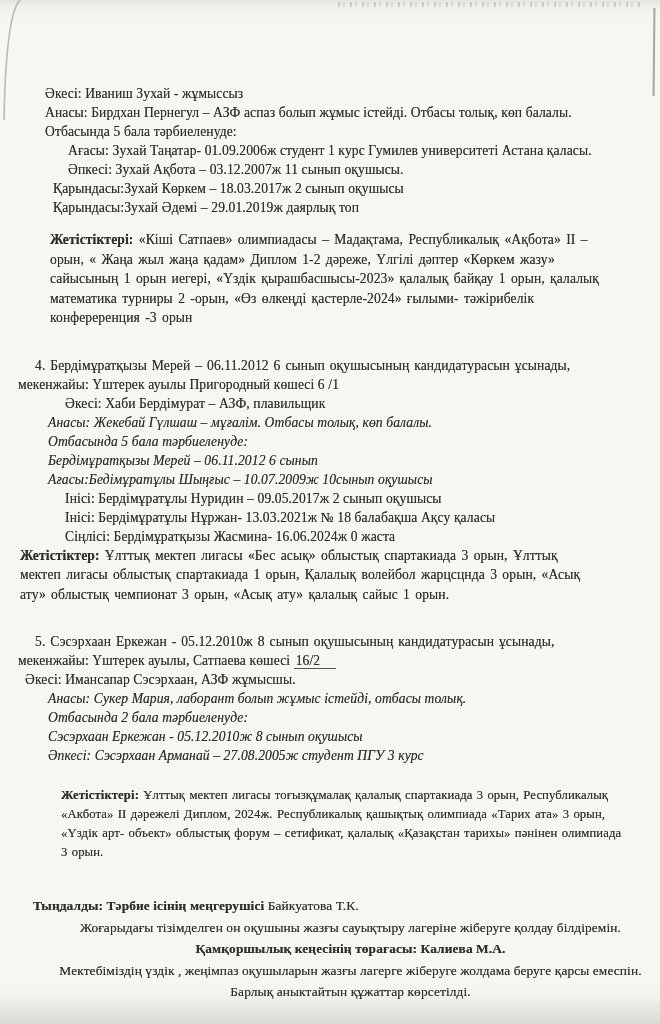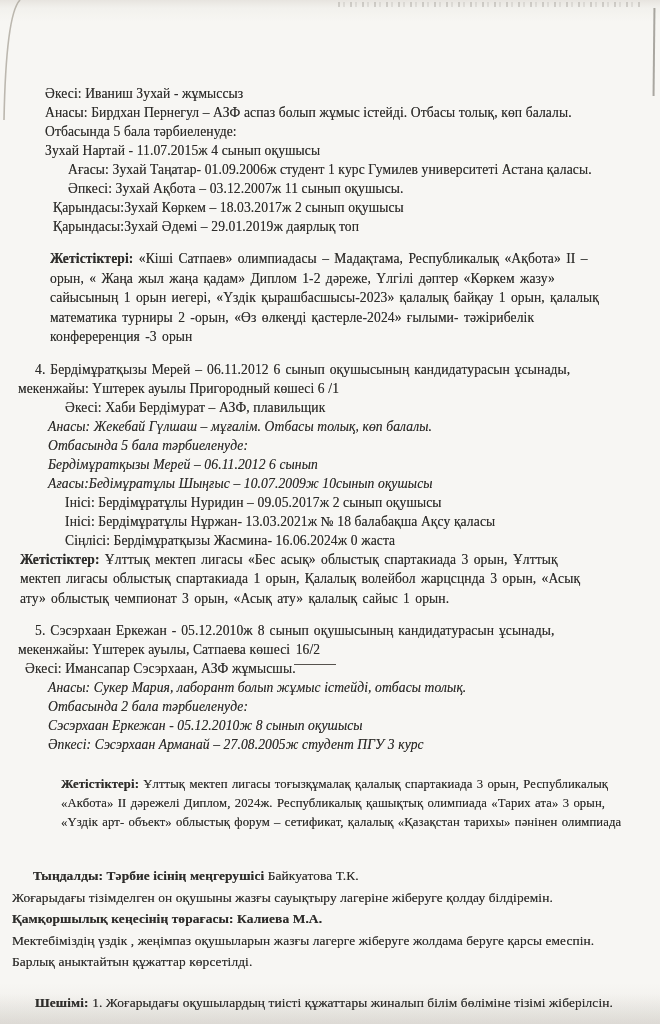--- a/index.html
+++ b/index.html
@@ -28,39 +28,39 @@
   
   .in-a { padding-left: 45px; }
   .in-b { padding-left: 68px; }
   .in-c { padding-left: 53px; }
 
   
   .para3 { margin-top: 13px; }
   .para3 .line { padding-left: 50px; word-spacing: 1.8px; line-height: 19.5px; }
 
   
-  .sec-intro { margin-top: 13px; }
+  .sec-intro { margin-top: 28px; }
   .sec-intro .first { padding-left: 35px; word-spacing: 1.4px; }
   .sec-intro .second { padding-left: 18px; }
   .in-d { padding-left: 20px; margin-left: 45px; }
   .in-e { padding-left: 48px; font-style: italic; }
   .in-f { padding-left: 25px; }
   .para4 .line { padding-left: 20px; word-spacing: 1.8px; line-height: 19.5px; }
 
   
   .para5 { margin-top: 21px; }
   .para5 .line { padding-left: 61px; font-size: 12.7px; word-spacing: 1px; line-height: 19px; }
 
-  .u-num { border-bottom: 1.3px solid #56524d; padding: 0 16px 7px 2px; }
+  .u-num { border-bottom: 1.3px solid #56524d; padding: 0 16px 0 2px; }
 
   
   .footer { margin-top: 33px; }
   .footer .line { line-height: 21.5px; font-size: 13.4px; }
   .l-heard { padding-left: 33px; }
-  .l-plain { padding-left: 12px; }
+  .l-plain { padding-left: 41px; text-align: center; }
   .l-decision { padding-left: 35px; margin-top: 19px; }
 
   
   .corner-arc { position: absolute; top: 0; left: 0; pointer-events: none; }
   .top-ghost-text {
     position: absolute; top: 2px; left: 338px; width: 302px; height: 5px;
     background: repeating-linear-gradient(90deg,
       rgba(92,87,80,0.40) 0 2px, rgba(92,87,80,0) 2px 5px,
       rgba(92,87,80,0.22) 5px 7px, rgba(92,87,80,0) 7px 12px);
     filter: blur(0.4px); opacity: 0.55;
@@ -86,21 +86,20 @@
   <div class="top-ghost-text"></div>
   <div class="edge-line-right"></div>
   <div class="bottom-shade"></div>
 
   <div class="content">
 
     <div>
       <div class="line in-a">Әкесі: Иваниш Зухай - жұмыссыз</div>
       <div class="line in-a">Анасы: Бирдхан Пернегул – АЗФ аспаз болып жұмыс істейді. Отбасы толық, көп балалы.</div>
       <div class="line in-a">Отбасында 5 бала тәрбиеленуде:</div>
-      <div class="line in-a">Зухай Нартай - 11.07.2015ж 4 сынып оқушысы</div>
       <div class="line in-b">Ағасы: Зухай Таңатар- 01.09.2006ж студент 1 курс Гумилев университеті Астана қаласы.</div>
       <div class="line in-b">Әпкесі: Зухай Ақбота – 03.12.2007ж 11 сынып оқушысы.</div>
       <div class="line in-c">Қарындасы:Зухай Көркем – 18.03.2017ж 2 сынып оқушысы</div>
       <div class="line in-c">Қарындасы:Зухай Әдемі – 29.01.2019ж даярлық топ</div>
     </div>
 
     <div class="para3">
       <div class="line"><b>Жетістіктері:</b><span> «Кіші Сатпаев» олимпиадасы – Мадақтама, Республикалық «Ақбота» II –</span></div>
       <div class="line">орын, « Жаңа жыл жаңа қадам» Диплом 1-2 дәреже, Үлгілі дәптер «Көркем жазу»</div>
       <div class="line">сайысының 1 орын иегері, «Үздік қырашбасшысы-2023» қалалық байқау 1 орын, қалалық</div>
@@ -136,20 +135,21 @@
       <div class="line in-f">Әкесі: Имансапар Сэсэрхаан, АЗФ жұмысшы.</div>
       <div class="line in-e">Анасы: Сукер Мария, лаборант болып жұмыс істейді, отбасы толық.</div>
       <div class="line in-e">Отбасында 2 бала тәрбиеленуде:</div>
       <div class="line in-e">Сэсэрхаан Еркежан - 05.12.2010ж 8 сынып оқушысы</div>
       <div class="line in-e">Әпкесі: Сэсэрхаан Арманай – 27.08.2005ж студент ПГУ 3 курс</div>
     </div>
     <div class="para5">
       <div class="line"><b>Жетістіктері:</b><span> Ұлттық мектеп лигасы тоғызқұмалақ қалалық спартакиада 3 орын, Республикалық</span></div>
       <div class="line">«Акбота» II дәрежелі Диплом, 2024ж. Республикалық қашықтық олимпиада «Тарих ата» 3 орын,</div>
       <div class="line">«Үздік арт- объект» облыстық форум – сетификат, қалалық «Қазақстан тарихы» пәнінен олимпиада</div>
+      <div class="line">3 орын.</div>
     </div>
 
     <div class="footer">
       <div class="line l-heard"><b>Тыңдалды: Тәрбие ісінің меңгерушісі</b><span> Байкуатова Т.К.</span></div>
       <div class="line l-plain">Жоғарыдағы тізімделген он оқушыны жазғы сауықтыру лагеріне жіберуге қолдау білдіремін.</div>
       <div class="line l-plain"><b>Қамқоршылық кеңесінің төрағасы: Калиева М.А.</b></div>
       <div class="line l-plain">Мектебіміздің үздік , жеңімпаз оқушыларын жазғы лагерге жіберуге жолдама беруге қарсы емеспін.</div>
       <div class="line l-plain">Барлық аныктайтын құжаттар көрсетілді.</div>
       <div class="line l-decision"><b>Шешімі:</b><span> 1. Жоғарыдағы оқушылардың тиісті құжаттары жиналып білім бөліміне тізімі жіберілсін.</span></div>
     </div>

